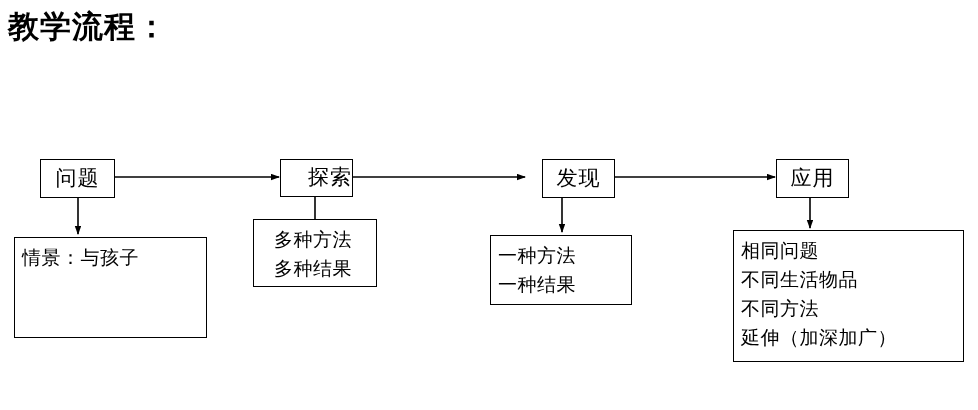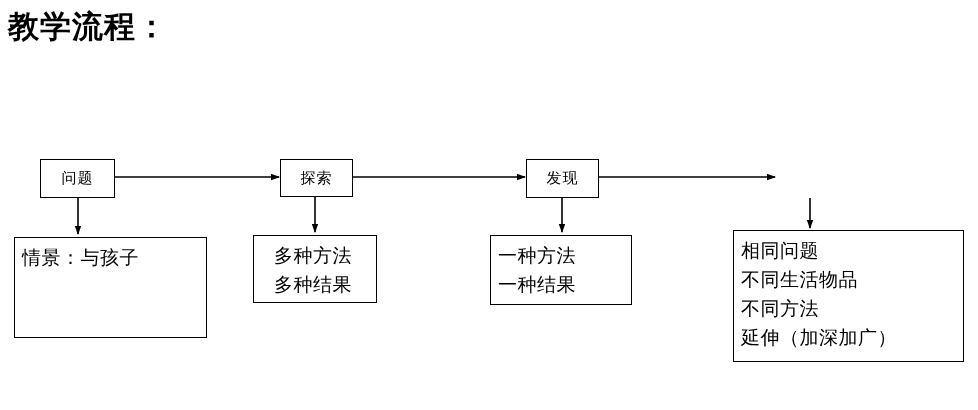--- a/index.html
+++ b/index.html
@@ -34,21 +34,21 @@
     font-family: "DejaVu Serif", "Liberation Serif", serif;
   }
   .node {
     position: absolute;
     box-sizing: border-box;
     border: 1px solid #000000;
     background: #ffffff;
     display: flex;
     align-items: center;
     justify-content: center;
-    font-size: 15px;
+    font-size: 21px;
     line-height: 1.1;
     letter-spacing: 1px;
     white-space: nowrap;
     font-family: "DejaVu Serif", "Liberation Serif", serif;
   }
   .detail {
     position: absolute;
     box-sizing: border-box;
     border: 1px solid #000000;
     background: #ffffff;
@@ -90,32 +90,35 @@
         <line x1="78" y1="198" x2="78" y2="234" marker-end="url(#arrowhead)"></line>
         <line x1="315" y1="197" x2="315" y2="232" marker-end="url(#arrowhead)"></line>
         <line x1="562" y1="198" x2="562" y2="232" marker-end="url(#arrowhead)"></line>
         <line x1="810" y1="198" x2="810" y2="228" marker-end="url(#arrowhead)"></line>
       </g>
   </svg>
 
   <div class="node" style="left: 40px; top: 159px; width: 75px; height: 39px;">
     <span>问题</span>
   </div>
-  <div class="node" style="left: 280px; top: 159px; width: 73px; height: 38px;">
+  <div class="node" style="left: 280px; top: 159px; width: 73px; height: 38px; justify-content: flex-end;">
     <span>探索</span>
   </div>
-  <div class="node" style="left: 526px; top: 159px; width: 73px; height: 39px; text-align: right;">
+  <div class="node" style="left: 542px; top: 159px; width: 73px; height: 39px; text-align: right;">
     <span>发现</span>
+  </div>
+  <div class="node" style="left: 776px; top: 159px; width: 73px; height: 39px;">
+    <span>应用</span>
   </div>
 
   <div class="detail" style="left: 14px; top: 237px; width: 193px; height: 101px;">
     <span class="ln">情景：与孩子</span>
   </div>
 
-  <div class="detail" style="left: 253px; top: 235px; width: 124px; height: 68px; padding-left: 20px;">
+  <div class="detail" style="left: 253px; top: 219px; width: 124px; height: 68px; padding-left: 20px;">
     <span class="ln">多种方法</span>
     <span class="ln">多种结果</span>
   </div>
 
   <div class="detail" style="left: 490px; top: 235px; width: 142px; height: 70px;">
     <span class="ln">一种方法</span>
     <span class="ln">一种结果</span>
   </div>
 
   <div class="detail overflow" style="left: 733px; top: 230px; width: 231px; height: 132px;">

